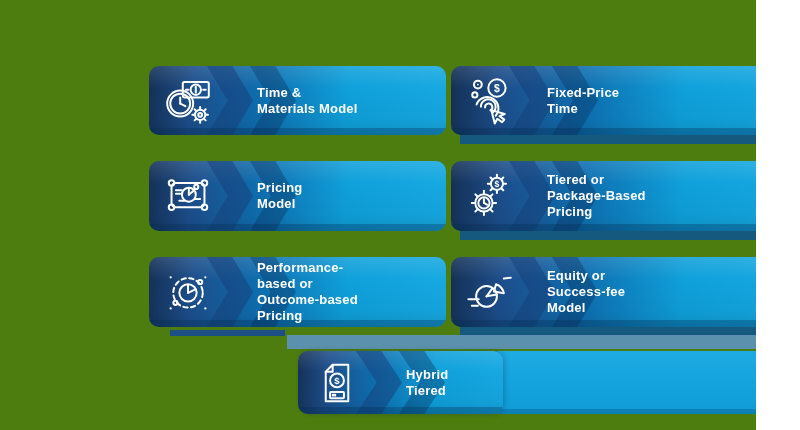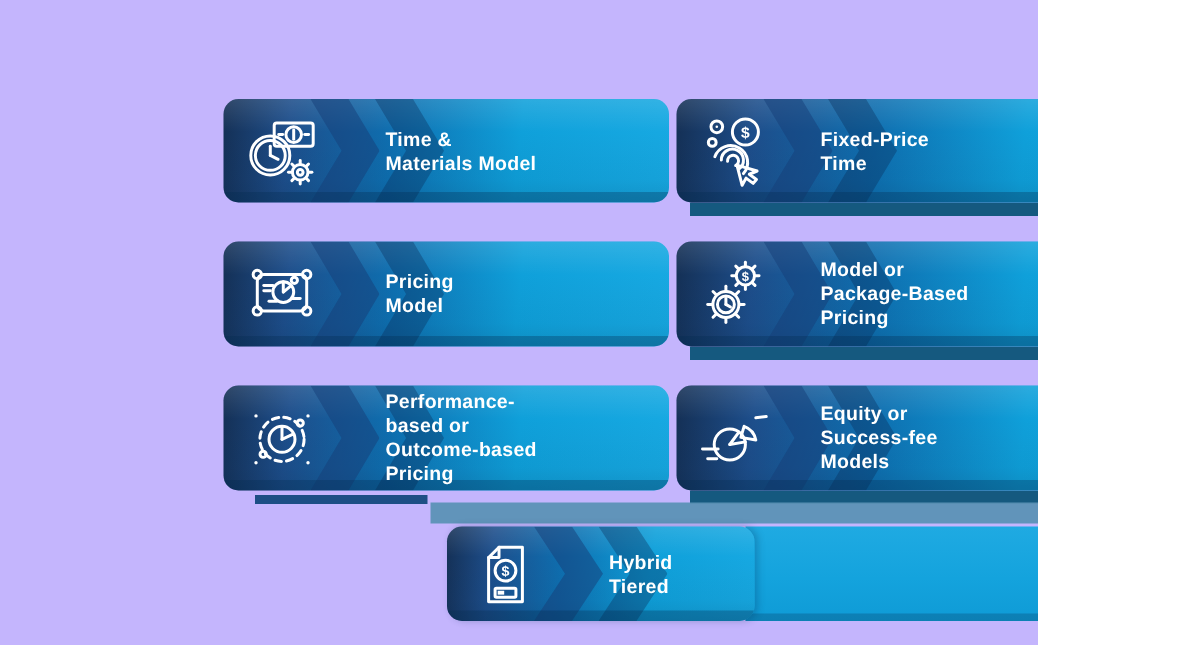--- a/index.html
+++ b/index.html
@@ -1,18 +1,18 @@
 <!DOCTYPE html>
 <html><head>
 <meta charset="utf-8">
 <style>
   html,body{margin:0;padding:0;background:#ffffff;}
   .stage{
-    position:relative;width:692px;height:430px;overflow:hidden;
-    background:#c4b5fd;font-family:"Liberation Sans",sans-serif;
+    position:relative;width:756px;height:430px;overflow:hidden;
+    background:#4d7c0f;font-family:"Liberation Sans",sans-serif;
   }
   .card{
     position:absolute;display:flex;align-items:center;overflow:hidden;
     background:linear-gradient(96deg,#142F54 0%,#1D4E8B 15%,#0E6FB0 38%,#0FA0DA 66%,#17A9E2 100%);
   }
   .card::before{ 
     content:"";position:absolute;inset:0;pointer-events:none;
     background:linear-gradient(to bottom,rgba(255,255,255,0.12),rgba(255,255,255,0) 32%,rgba(0,25,50,0.05) 78%,rgba(0,25,50,0.14) 100%);
   }
   .card::after{ 
@@ -181,21 +181,21 @@
         <line x1="23" y1="48.5" x2="23" y2="52"></line>
         <line x1="15.6" y1="45.4" x2="13.1" y2="47.9"></line>
         <line x1="12.5" y1="38" x2="9" y2="38"></line>
         <line x1="15.6" y1="30.6" x2="13.1" y2="28.1"></line>
         <line x1="23" y1="27.5" x2="23" y2="24"></line>
         <line x1="30.4" y1="30.6" x2="32.9" y2="28.1"></line>
       </svg>
     </div>
     <div class="chev c1"></div>
     <div class="chev c2"></div>
-    <div class="label">Model or
+    <div class="label">Tiered or
 Package-Based
 Pricing</div>
   </div>
 
   <div class="card round" id="card-performance">
     <div class="icon-zone">
       <svg class="lineicon" viewBox="0 0 60 60">
         <circle cx="30" cy="31" r="17" stroke-dasharray="5 4"></circle>
         <circle cx="30" cy="31" r="10"></circle>
         <line x1="30" y1="31" x2="30" y2="21.5"></line>
@@ -225,21 +225,21 @@
         <path d="M37 21 A14 14 0 0 1 46 31.5 L34.5 29.5 Z"></path>
         <line x1="5" y1="38.5" x2="17" y2="38.5"></line>
         <line x1="9" y1="46" x2="16" y2="46"></line>
         <line x1="46" y1="14.5" x2="54" y2="13.5"></line>
       </svg>
     </div>
     <div class="chev c1"></div>
     <div class="chev c2"></div>
     <div class="label">Equity or
 Success-fee
-Models</div>
+Model</div>
   </div>
 
   <div class="card round" id="card-hybrid">
     <div class="icon-zone">
       <svg class="lineicon" viewBox="0 0 60 60">
         <path d="M25 9 L43 9 L43 51 L17 51 L17 17 Z"></path>
         <path d="M25 9 L25 17 L17 17"></path>
         <circle cx="30" cy="27" r="8"></circle>
         <text x="30" y="31.5" text-anchor="middle" font-size="11">$</text>
         <rect x="22" y="40.5" width="16" height="7" rx="1"></rect>

